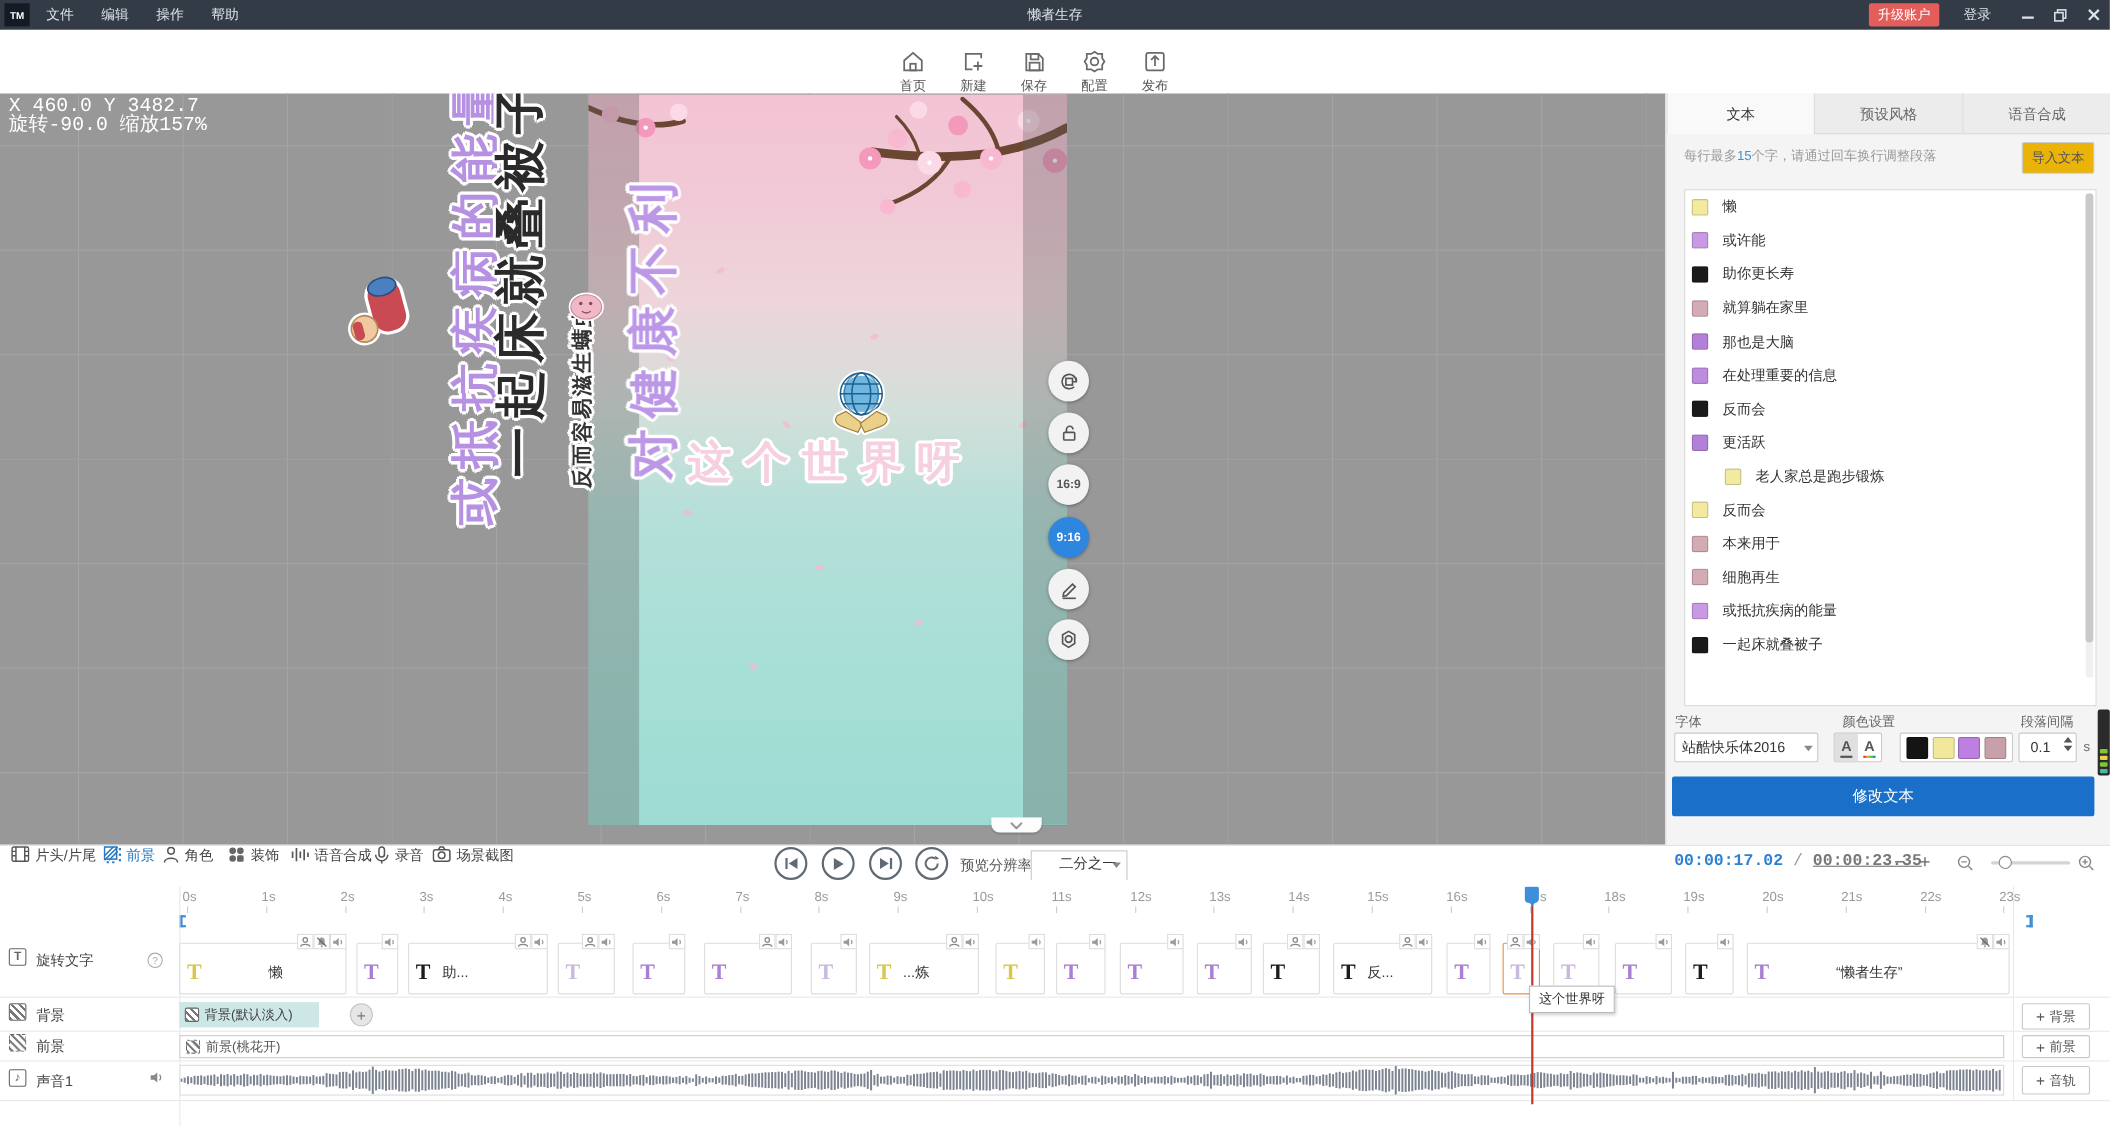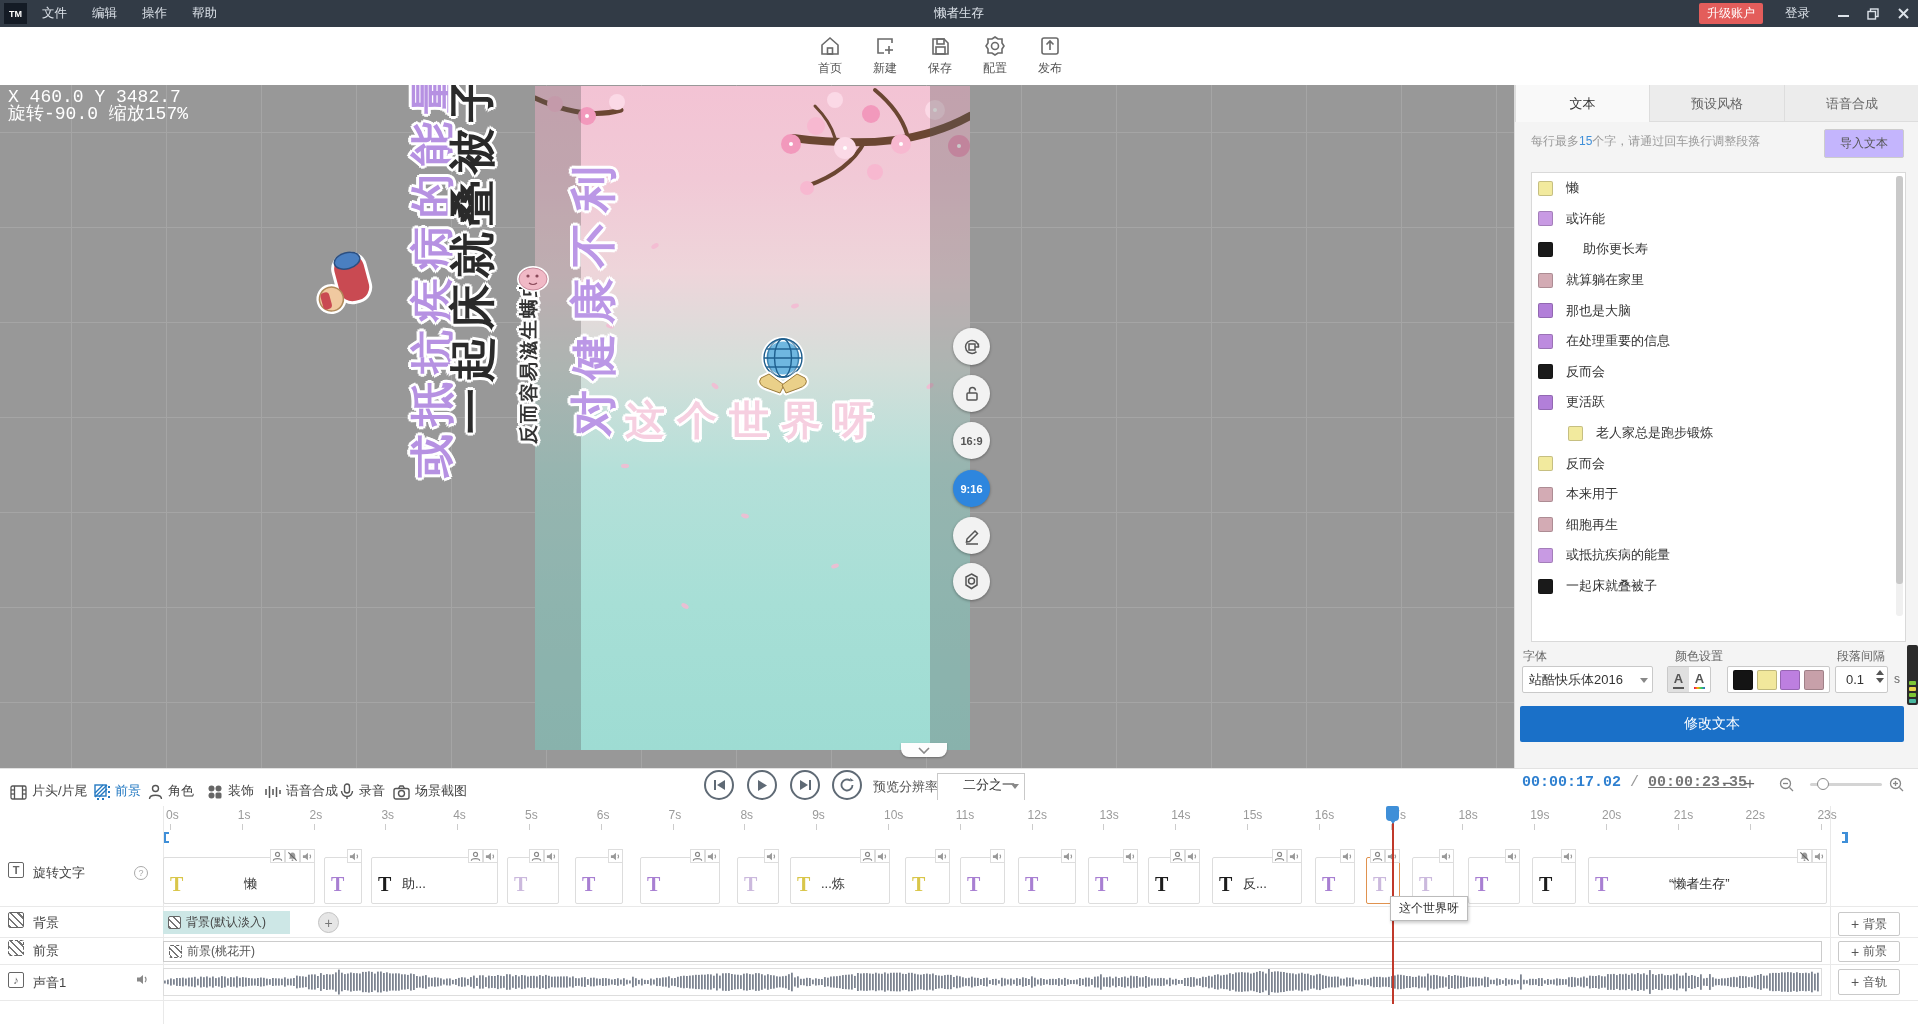--- a/index.html
+++ b/index.html
@@ -14,21 +14,21 @@
     color:#fff; font-size:9px; font-weight:bold; display:flex; align-items:center; justify-content:center; }
   .menu-item { position:absolute; top:0; height:27px; line-height:27px; padding:0 12px; cursor:default; }
   .win-title { position:absolute; left:0; right:0; top:0; height:27px; line-height:27px;
     text-align:center; pointer-events:none; }
   .tb-right { position:absolute; right:0; top:0; height:27px; display:flex; align-items:center; }
   .upgrade-btn { background:#e35d5b; color:#fff; border-radius:2px; padding:2px 8px; font-size:12px; }
   .login-lbl { margin:0 18px 0 22px; }
   .winbtn { width:30px; height:27px; display:flex; align-items:center; justify-content:center; }
 
   
-  .toolbar { position:absolute; left:0; top:27px; width:1878px; height:58px; background:#fff;padding-left:48px; }
+  .toolbar { position:absolute; left:0; top:37px; width:1878px; height:58px; background:#fff;padding-left:48px; }
   .tool-item { position:absolute; top:6px; width:54px; text-align:center; color:#555; font-size:12px; cursor:pointer; }
   .tool-item svg { display:block; margin:2px auto 3px; }
 
   
   .canvas { position:absolute; left:0; top:85px; width:1514px; height:683px; overflow:hidden;
     background-color:#989898;
     background-image:
       linear-gradient(#a5a5a5 1px, transparent 1px),
       linear-gradient(90deg,#a5a5a5 1px, transparent 1px),
       linear-gradient(#8b8b8b 1px, transparent 1px),
@@ -51,21 +51,21 @@
 
   
   .sidebar { position:absolute; left:1514px; top:85px; width:404px; height:683px; background:#f4f4f4;
     border-left:1px solid #ddd; }
   .side-tab { position:absolute; top:0; height:37px; line-height:37px; text-align:center;
     font-size:13px; color:#666; background:#ececec; border-bottom:1px solid #ddd;
     border-left:1px solid #ddd; cursor:pointer; }
   .side-tab.active { background:#f9f9f9; color:#333; border-bottom:none; }
   .tip-row { position:absolute; left:16px; top:48px; width:290px; font-size:12px; color:#9a9a9a; line-height:16px; }
   .tip-num { color:#3f8fd8; }
-  .import-btn { position:absolute; right:14px; top:44px; width:80px; height:29px; background:#c4b5fd;
+  .import-btn { position:absolute; right:14px; top:44px; width:66px; height:29px; background:#eab308;
     border:1px solid #ccc; border-radius:2px; font-size:12px; color:#555; display:flex;
     align-items:center; justify-content:center; cursor:pointer; }
   .text-list { position:absolute; left:16px; top:87px; width:375px; height:470px; background:#fff;
     border:1px solid #d9d9d9; overflow:hidden; }
   .list-row { display:flex; align-items:center; height:30.6px; padding-left:6px; font-size:13px; color:#333; cursor:pointer; }
   .swatch { width:15px; height:15px; border:1px solid rgba(0,0,0,.18); border-radius:2px;
     margin-right:13px; flex:0 0 15px; }
   .list-scroll { position:absolute; right:2px; top:3px; width:7px; height:440px; background:#f0f0f0; border-radius:3px; }
   .list-scroll-thumb { position:absolute; left:0; top:0; width:7px; height:408px; background:#c9c9c9; border-radius:3px; }
   .ctl-label { position:absolute; font-size:12px; color:#666; }
@@ -93,21 +93,21 @@
   .apply-btn { position:absolute; left:5px; top:621px; width:384px; height:36px; background:#1a70c8;
     color:#fff; font-size:14px; border:none; border-radius:2px; display:flex; align-items:center;
     justify-content:center; cursor:pointer; }
   .meter-strip { position:absolute; left:392px; top:560px; width:11px; height:60px; background:#2b2b2b;
     border-radius:2px; display:flex; flex-direction:column; justify-content:flex-end; gap:2px; padding:2px; }
   .meter-strip i { display:block; height:4px; border-radius:1px; }
 
   
   .bottombar { position:absolute; left:0; top:768px; width:1918px; height:32px; background:#fff;
     border-top:1px solid #e2e2e2; }
-  .bb-item { position:absolute; top:0; height:31px; display:flex; align-items:flex-end; gap:5px;
+  .bb-item { position:absolute; top:0; height:31px; display:flex; align-items:flex-start; gap:5px;
     font-size:13px; color:#444; cursor:pointer; }
   .bb-item.active { color:#2479c2; }
   .pb-btn { position:absolute; top:1px; width:30px; height:30px; border:2px solid #5f6a75; border-radius:50%;
     display:flex; align-items:center; justify-content:center; cursor:pointer; background:#fff; }
   .res-select { position:absolute; left:937px; top:4px; width:88px; height:28px; border:1px solid #c9c9c9;
     font-size:13px; color:#333; line-height:22px; padding-left:25px; background:#fff; cursor:pointer; }
   .timecode { position:absolute; left:1522px; top:5px; font-family:"Liberation Mono","DejaVu Sans Mono",monospace;
     font-size:15px; font-weight:bold; }
   .tc-cur { color:#2f80d0; } .tc-sep { color:#999; font-weight:normal; }
   .tc-total { color:#777; text-decoration:underline; }
@@ -379,21 +379,21 @@
   <div class="text-list">
     <div id="list-rows">
         <div class="list-row" style="padding-left: 6px;">
           <span class="swatch" style="background:#f2ea9e"></span>
           <span>懒</span>
         </div>
         <div class="list-row" style="padding-left: 6px;">
           <span class="swatch" style="background:#c89ae3"></span>
           <span>或许能</span>
         </div>
-        <div class="list-row" style="padding-left: 6px; gap: 17px;">
+        <div class="list-row" style="padding-left: 6px;">
           <span class="swatch" style="background:#1a1a1a"></span>
           <span>助你更长寿</span>
         </div>
         <div class="list-row" style="padding-left: 6px;">
           <span class="swatch" style="background:#d3abb4"></span>
           <span>就算躺在家里</span>
         </div>
         <div class="list-row" style="padding-left: 6px;">
           <span class="swatch" style="background:#b27fd9"></span>
           <span>那也是大脑</span>

